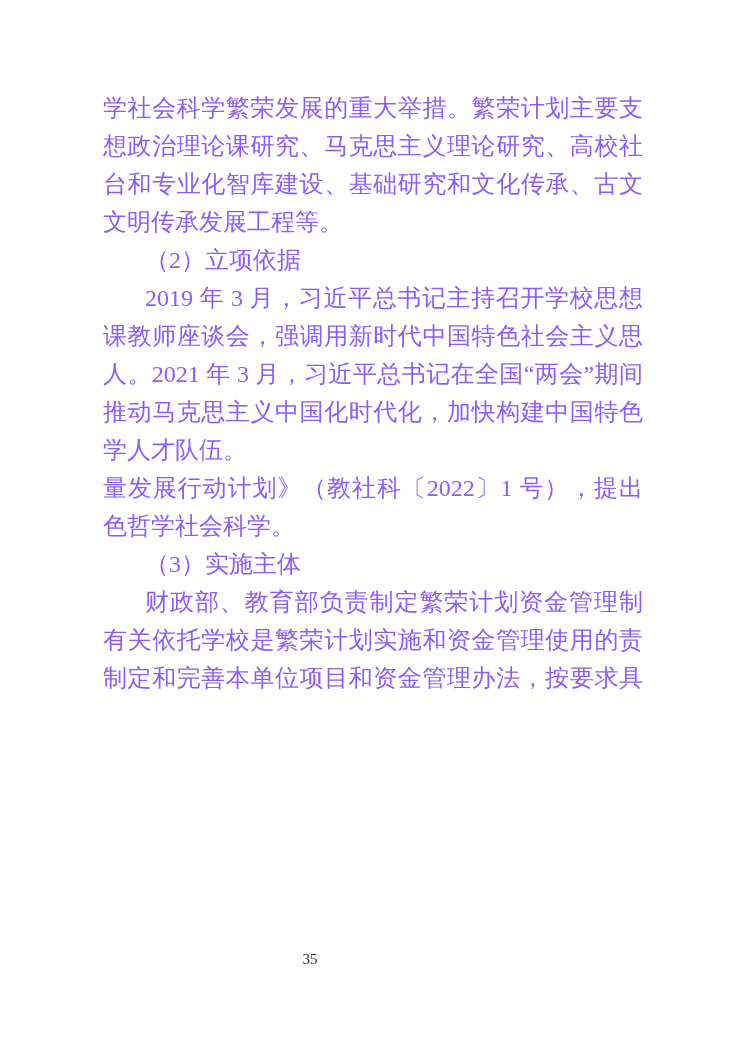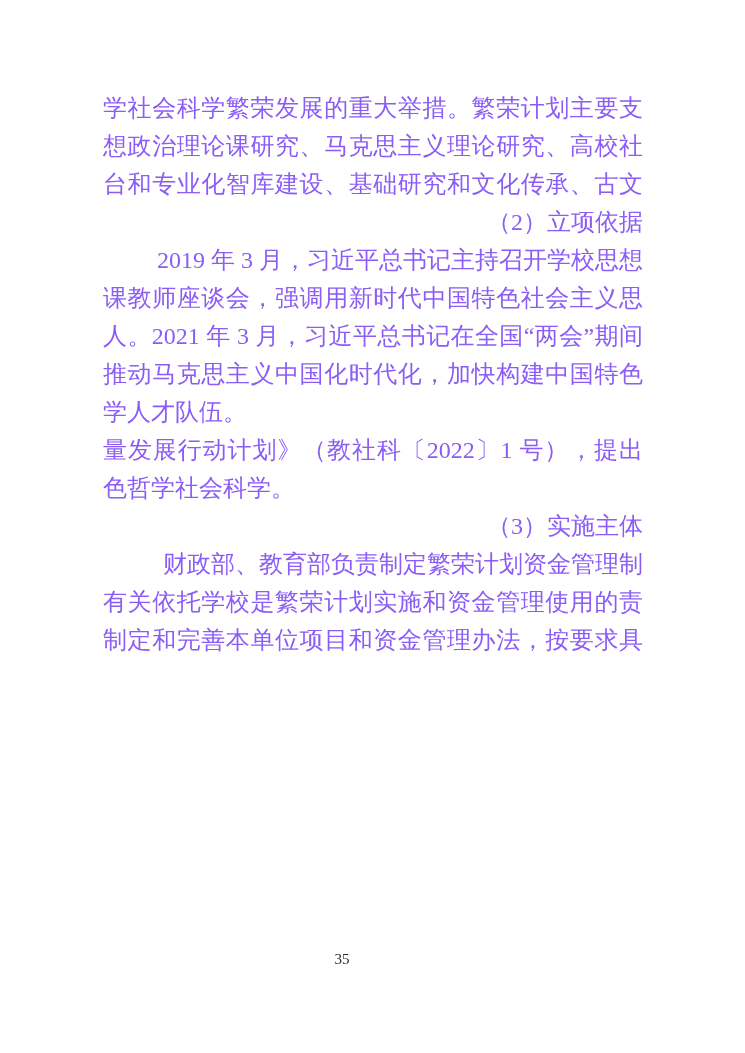--- a/index.html
+++ b/index.html
@@ -28,42 +28,41 @@
     height: 38px;
     overflow: hidden;
     text-align: left;
   }
   .line.justify {
     text-align: justify;
     text-align-last: justify;
   }
   .line.indent {
     padding-left: 42px;
-    text-align: right;
   }
   .page-number {
     position: absolute;
     left: 0;
     top: 951px;
     width: 620px;
     text-align: center;
     font-size: 15px;
     color: #2a2a2a;
     font-family: "Liberation Serif", serif;
-    padding-left: 32px;
   }
 </style>
 </head>
 <body>
 
 <div class="page">
   <div class="content" id="content">
       <div class="line justify">学社会科学繁荣发展的重大举措。繁荣计划主要支持高校思</div>
       <div class="line justify">想政治理论课研究、马克思主义理论研究、高校社科创新平</div>
       <div class="line justify">台和专业化智库建设、基础研究和文化传承、古文字与中华</div>
+      <div class="line">文明传承发展工程等。</div>
       <div class="line indent">（2）立项依据</div>
       <div class="line indent justify">2019 年 3 月，习近平总书记主持召开学校思想政治理论</div>
       <div class="line justify">课教师座谈会，强调用新时代中国特色社会主义思想铸魂育</div>
       <div class="line justify">人。2021 年 3 月，习近平总书记在全国“两会”期间提出关</div>
       <div class="line justify">推动马克思主义中国化时代化，加快构建中国特色哲学社会</div>
       <div class="line">学人才队伍。</div>
       <div class="line justify">量发展行动计划》（教社科〔2022〕1 号），提出打造高等学</div>
       <div class="line">色哲学社会科学。</div>
       <div class="line indent">（3）实施主体</div>
       <div class="line indent justify">财政部、教育部负责制定繁荣计划资金管理制度，研究</div>

